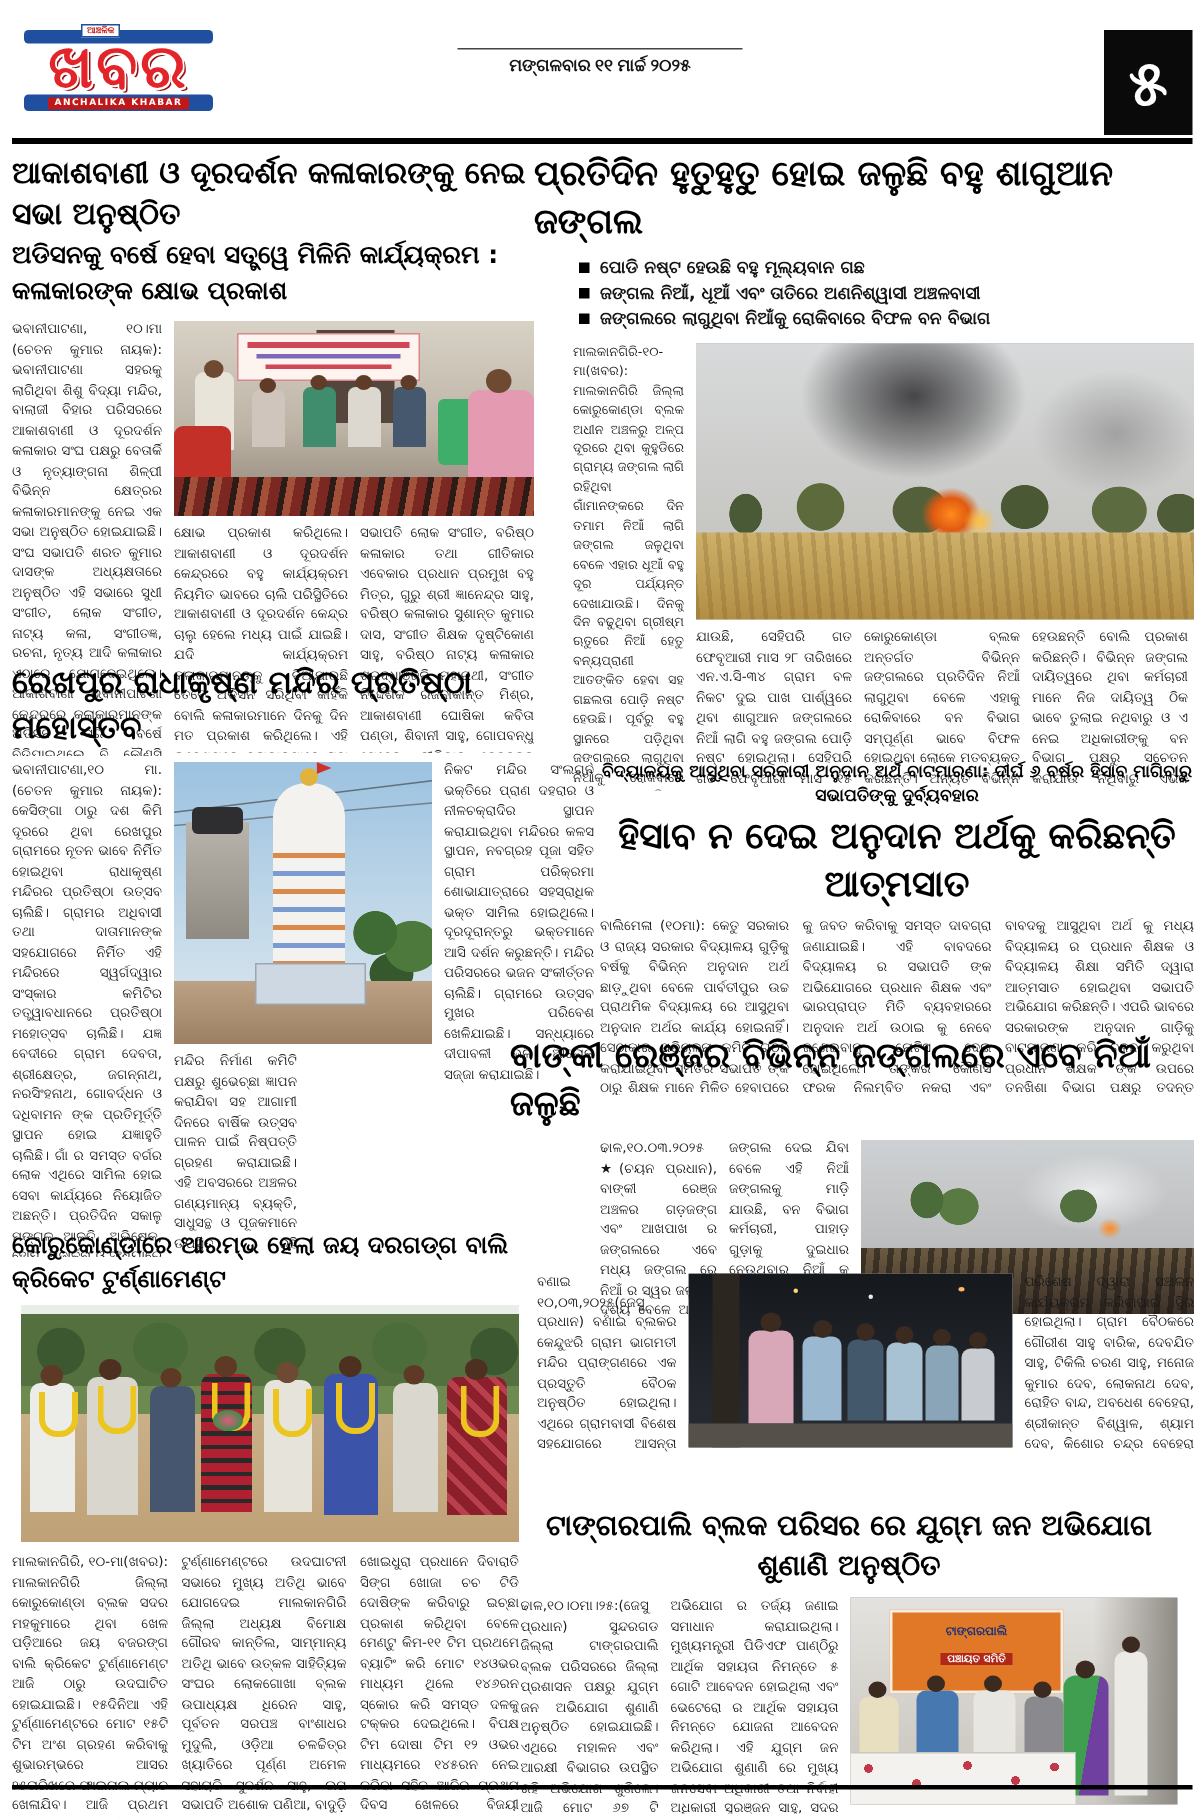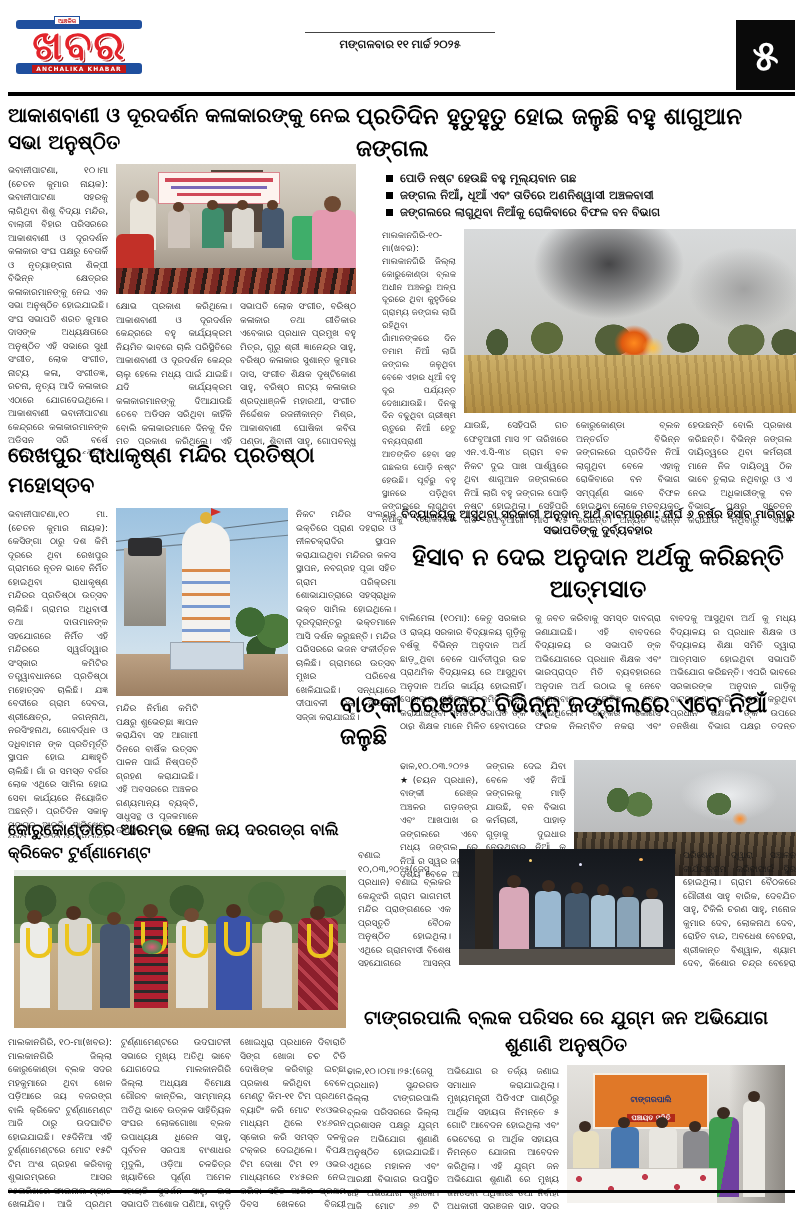--- a/index.html
+++ b/index.html
@@ -55,20 +55,21 @@
   </div>
 
   <div class="pagebox">
     <span>୫</span>
   </div>
 
   <div class="rule" style="left:8px;top:92px;width:787px;height:4px;"></div>
 
   <div class="art" style="left:8px;top:102px;width:348px;">
     <div class="hl" style="font-size:20px;line-height:27px;">ଆକାଶବାଣୀ ଓ ଦୂରଦର୍ଶନ କଳାକାରଙ୍କୁ ନେଇ ସଭା ଅନୁଷ୍ଠିତ</div>
+    <div class="hl" style="font-size:16.5px;line-height:24px;margin-top:2px;">ଅଡିସନକୁ ବର୍ଷେ ହେବା ସତ୍ତ୍ୱେ ମିଳିନି କାର୍ଯ୍ୟକ୍ରମ : କଳାକାରଙ୍କ କ୍ଷୋଭ ପ୍ରକାଶ</div>
     <div style="display:flex;gap:8px;margin-top:8px;">
       <div class="col" style="width:100px;height:290px;">
         <p class="bt">ଭବାନୀପାଟଣା, ୧୦।ମା (ଚେତନ କୁମାର ନାୟକ): ଭବାନୀପାଟଣା ସହରକୁ ଲାଗିଥିବା ଶିଶୁ ବିଦ୍ୟା ମନ୍ଦିର, ବାଲାଜୀ ବିହାର ପରିସରରେ ଆକାଶବାଣୀ ଓ ଦୂରଦର୍ଶନ କଳାକାର ସଂଘ ପକ୍ଷରୁ ବେତାର୍କି ଓ ନୃତ୍ୟାଙ୍ଗନା ଶିଳ୍ପୀ ବିଭିନ୍ନ କ୍ଷେତ୍ରର କଳାକାରମାନଙ୍କୁ ନେଇ ଏକ ସଭା ଅନୁଷ୍ଠିତ ହୋଇଯାଇଛି। ସଂଘ ସଭାପତି ଶରତ କୁମାର ଦାସଙ୍କ ଅଧ୍ୟକ୍ଷତାରେ ଅନୁଷ୍ଠିତ ଏହି ସଭାରେ ସୁଧୀ ସଂଗୀତ, ଲୋକ ସଂଗୀତ, ନାଟ୍ୟ କଳା, ସଂଗୀତଜ୍ଞ, ରଚନା, ନୃତ୍ୟ ଆଦି କଳାକାର ଏଠାରେ ଯୋଗଦେଇଥିଲେ। ଆକାଶବାଣୀ ଭବାନୀପାଟଣା କେନ୍ଦ୍ରରେ କଳାକାରମାନଙ୍କ ଅଡିସନ ସରି ବର୍ଷେ ବିତିଯାଇଥିଲେ ବି କୌଣସି କଳାକାରଙ୍କୁ ଗୋଟିଏ ମଧ୍ୟ କାର୍ଯ୍ୟକ୍ରମ ଦିଆଯାଇନାହିଁ। ଯେଉଁ କଳାକାରମାନେ ଜଡ଼ିତ ଆକାଶବାଣୀ କେନ୍ଦ୍ରରେ କ୍ୱଚିତ କାର୍ଯ୍ୟକ୍ରମ ପାଇଥିଲେ, ଭବାନୀପାଟଣା ଆକାଶବାଣୀ କେନ୍ଦ୍ର ହେତୁରୁ ସେହି କଳାକାରମାନଙ୍କୁ ଭବାନୀପାଟଣା ଆକାଶବାଣୀ କେନ୍ଦ୍ରକୁ ସ୍ଥାନାନ୍ତର କରାଯାଉ। କିନ୍ତୁ ଦୁଃଖର କଥା ଭବାନୀପାଟଣା କେନ୍ଦ୍ରରେ କୌଣସି କାର୍ଯ୍ୟକ୍ରମ ହେଉନଥିବାରୁ କଳାକାର ମହଲରେ</p>
       </div>
       <div style="width:240px;">
         <div class="ph" style="width:240px;height:130px;">
           <div class="abs" style="inset:0;background:linear-gradient(#d8d2c6,#bdb4a6 55%,#8e8275);"></div>
           <div class="abs" style="left:95px;top:6px;width:52px;height:62px;background:#54463c;"></div>
           <div class="abs" style="left:42px;top:8px;width:120px;height:30px;background:#fdf3ef;border:1px solid #d9868d;">
             <div class="abs" style="left:6px;top:5px;width:108px;height:4px;background:#d04858;"></div>
@@ -296,21 +297,21 @@
       <div class="col" style="width:92px;height:144px;">
         <p class="bt">ଢାଳ,୧୦।୦ମା।୨୫:(ଜେସୁ ପ୍ରଧାନ) ସୁନ୍ଦରଗଡ ଜିଲ୍ଲା ଟାଙ୍ଗରପାଲି ବ୍ଲକ ପରିସରରେ ଜିଲ୍ଲା ପ୍ରଶାସନ ପକ୍ଷରୁ ଯୁଗ୍ମ ଜନ ଅଭିଯୋଗ ଶୁଣାଣି ଅନୁଷ୍ଠିତ ହୋଇଯାଇଛି। ଏଥିରେ ମହାଳନ ଏବଂ ଆରକ୍ଷୀ ବିଭାଗର ଉପସ୍ଥିତ ରହି ଅଭିଯୋଗ ଶୁଣିଲେ। ଆଜି ମୋଟ ୬୭ ଟି ଅଭିଯୋଗ ଆସିଥିଲା। ସେଥିମଧ୍ୟରୁ କାର୍ଯ୍ୟାଳୟରେ ଅଭିଯୋଗ ଗୁଡ଼ିକର ବିଚାର ଟି ବାଛି ଅଭିଯୋଗ ଶୁଣାଣି ଅଭିଯୋଗ ଗୁଡ଼ିକ</p>
       </div>
       <div class="col" style="width:112px;height:144px;">
         <p class="bt">ଅଭିଯୋଗ ର ତର୍ଜ୍ୟ ଜଣାଇ ସମାଧାନ କରାଯାଇଥିଲା। ମୁଖ୍ୟମନ୍ତ୍ରୀ ପିଡିଏଫ ପାଣ୍ଠିରୁ ଆର୍ଥିକ ସହାୟତା ନିମନ୍ତେ ୫ ଗୋଟି ଆବେଦନ ହୋଇଥିଲା ଏବଂ ଭେଟେରୋ ର ଆର୍ଥିକ ସହାୟତା ନିମନ୍ତେ ଯୋଜନା ଆବେଦନ କରିଥିଲା। ଏହି ଯୁଗ୍ମ ଜନ ଅଭିଯୋଗ ଶୁଣାଣି ରେ ମୁଖ୍ୟ ଜନସେବା ଅଧିକାରୀ ତଥା ନିର୍ବାହୀ ଅଧିକାରୀ ସୁରଞ୍ଜନ ସାହୁ, ସଦର ଉପଜିଲ୍ଲାପାଳ ଦାଶରଥି ସୋରୁ, ଟାଙ୍ଗରପାଲି ଯୋଜନା ଉନ୍ନୟନ ଅଧିକାରୀ ଓ ତହସିଲଦାର ଏବଂ ଅନ୍ୟ ବିଭାଗୀୟ ଅଧିକାରୀ ମାନେ ଉପସ୍ଥିତ ରହିଥିଲେ।</p>
       </div>
       <div class="ph" style="width:218px;height:138px;">
         <div class="abs" style="inset:0;background:linear-gradient(#e4e2de,#cfccc6 70%);"></div>
         <div class="abs" style="right:0;top:0;width:56px;height:100%;background:linear-gradient(90deg,transparent,#8e8a84);"></div>
         <div class="abs" style="left:26px;top:8px;width:112px;height:52px;background:#e07828;border:2px solid #f4ede2;text-align:center;">
-          <div style="font-size:8px;font-weight:bold;color:#15307c;margin-top:20px;">ଟାଙ୍ଗରପାଲି</div>
+          <div style="font-size:8px;font-weight:bold;color:#15307c;margin-top:8px;">ଟାଙ୍ଗରପାଲି</div>
           <div style="font-size:7px;font-weight:bold;color:#fff;background:#b02818;display:inline-block;padding:0 4px;margin-top:2px;">ପଞ୍ଚାୟତ ସମିତି</div>
         </div>
         <div class="abs" style="left:6px;top:66px;width:26px;height:40px;background:#e8dfc0;border-radius:6px 6px 0 0;"></div>
         <div class="abs" style="left:12px;top:56px;width:12px;height:11px;background:#3a2a20;border-radius:50%;"></div>
         <div class="abs" style="left:44px;top:62px;width:28px;height:44px;background:#4878b0;border-radius:6px 6px 0 0;"></div>
         <div class="abs" style="left:51px;top:52px;width:12px;height:11px;background:#3a2a20;border-radius:50%;"></div>
         <div class="abs" style="left:82px;top:62px;width:28px;height:44px;background:#e8e6e0;border-radius:6px 6px 0 0;"></div>
         <div class="abs" style="left:89px;top:52px;width:12px;height:11px;background:#3a2a20;border-radius:50%;"></div>
         <div class="abs" style="left:116px;top:66px;width:26px;height:40px;background:#8a8a8e;border-radius:6px 6px 0 0;"></div>
         <div class="abs" style="left:122px;top:56px;width:12px;height:11px;background:#3a2a20;border-radius:50%;"></div>

